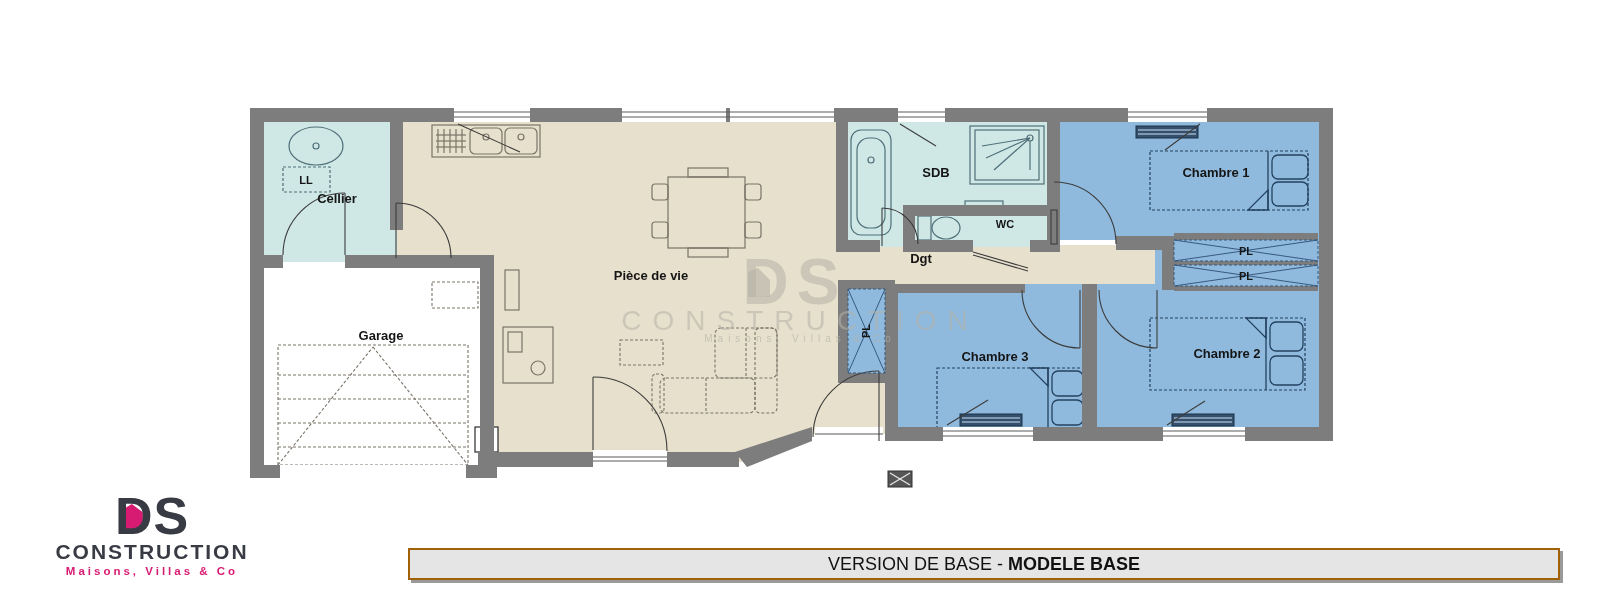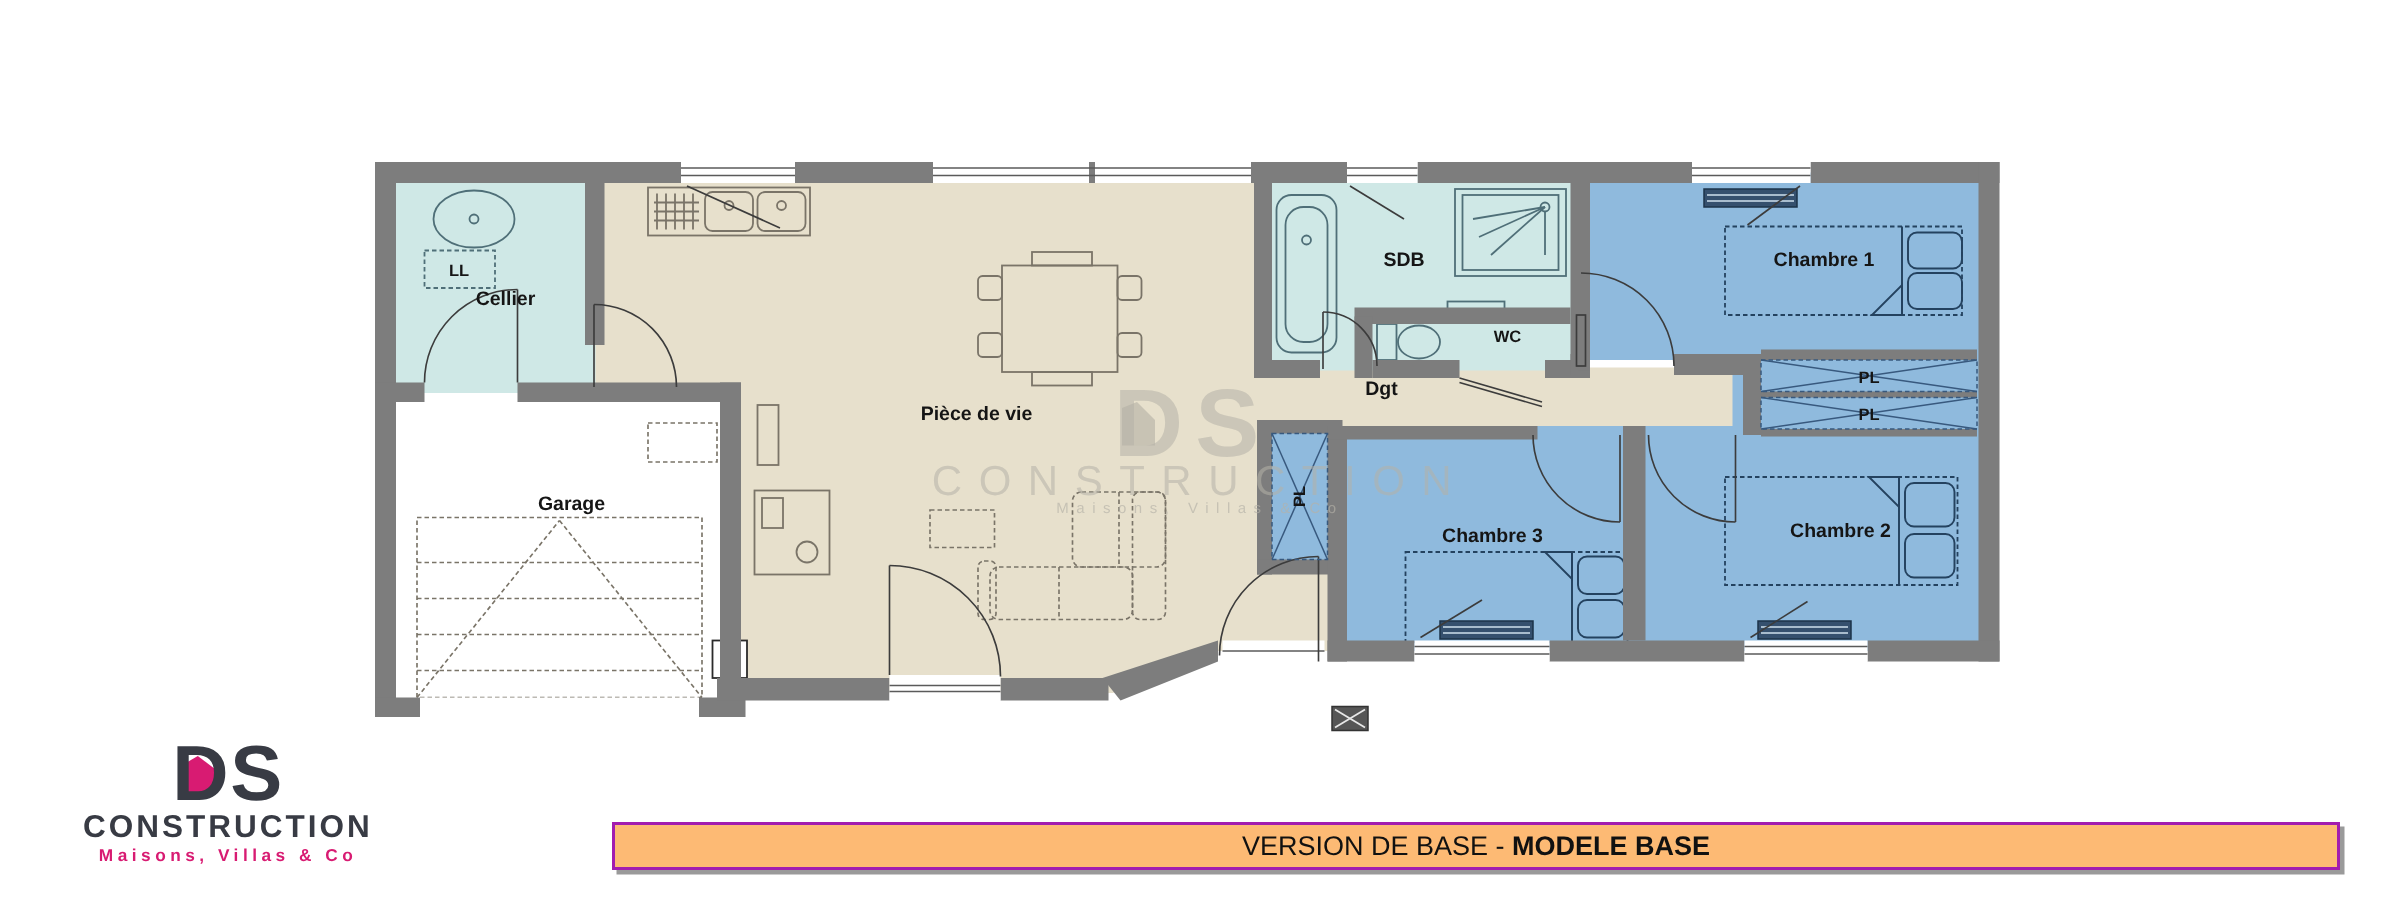--- a/index.html
+++ b/index.html
@@ -31,22 +31,22 @@
   
   #logo{position:absolute;left:34px;top:490px;width:236px;text-align:center;color:#383b44;}
   .logo-monogram{position:relative;display:inline-block;line-height:1;}
   .logo-pink{position:absolute;left:9px;top:14px;width:19px;height:26px;background:#d81b72;
              clip-path:polygon(0 100%,0 18%,42% 0,100% 32%,100% 100%);}
   .logo-ds-text{position:relative;z-index:1;font-size:52px;font-weight:bold;letter-spacing:1px;}
   .logo-name{font-size:21px;font-weight:bold;letter-spacing:2px;margin-top:-2px;}
   .logo-tagline{font-size:11.5px;font-weight:bold;letter-spacing:3px;color:#d81b72;margin-top:1px;}
 
   
-  #banner{position:absolute;left:408px;top:548px;width:1148px;height:28px;background:#fdba74;
-          border:2px solid #a21caf;box-shadow:3px 3px 0 0 #9a9a9a;
+  #banner{position:absolute;left:408px;top:548px;width:1148px;height:28px;background:#e5e5e5;
+          border:2px solid #a16207;box-shadow:3px 3px 0 0 #9a9a9a;
           display:flex;align-items:center;justify-content:center;
           font-size:18px;color:#111;white-space:pre;}
   .b-bold{font-weight:bold;}
 </style>
 </head>
 <body>
 
 <div id="stage">
 
 <svg id="plan-svg" width="1600" height="600" viewBox="0 0 1600 600">

